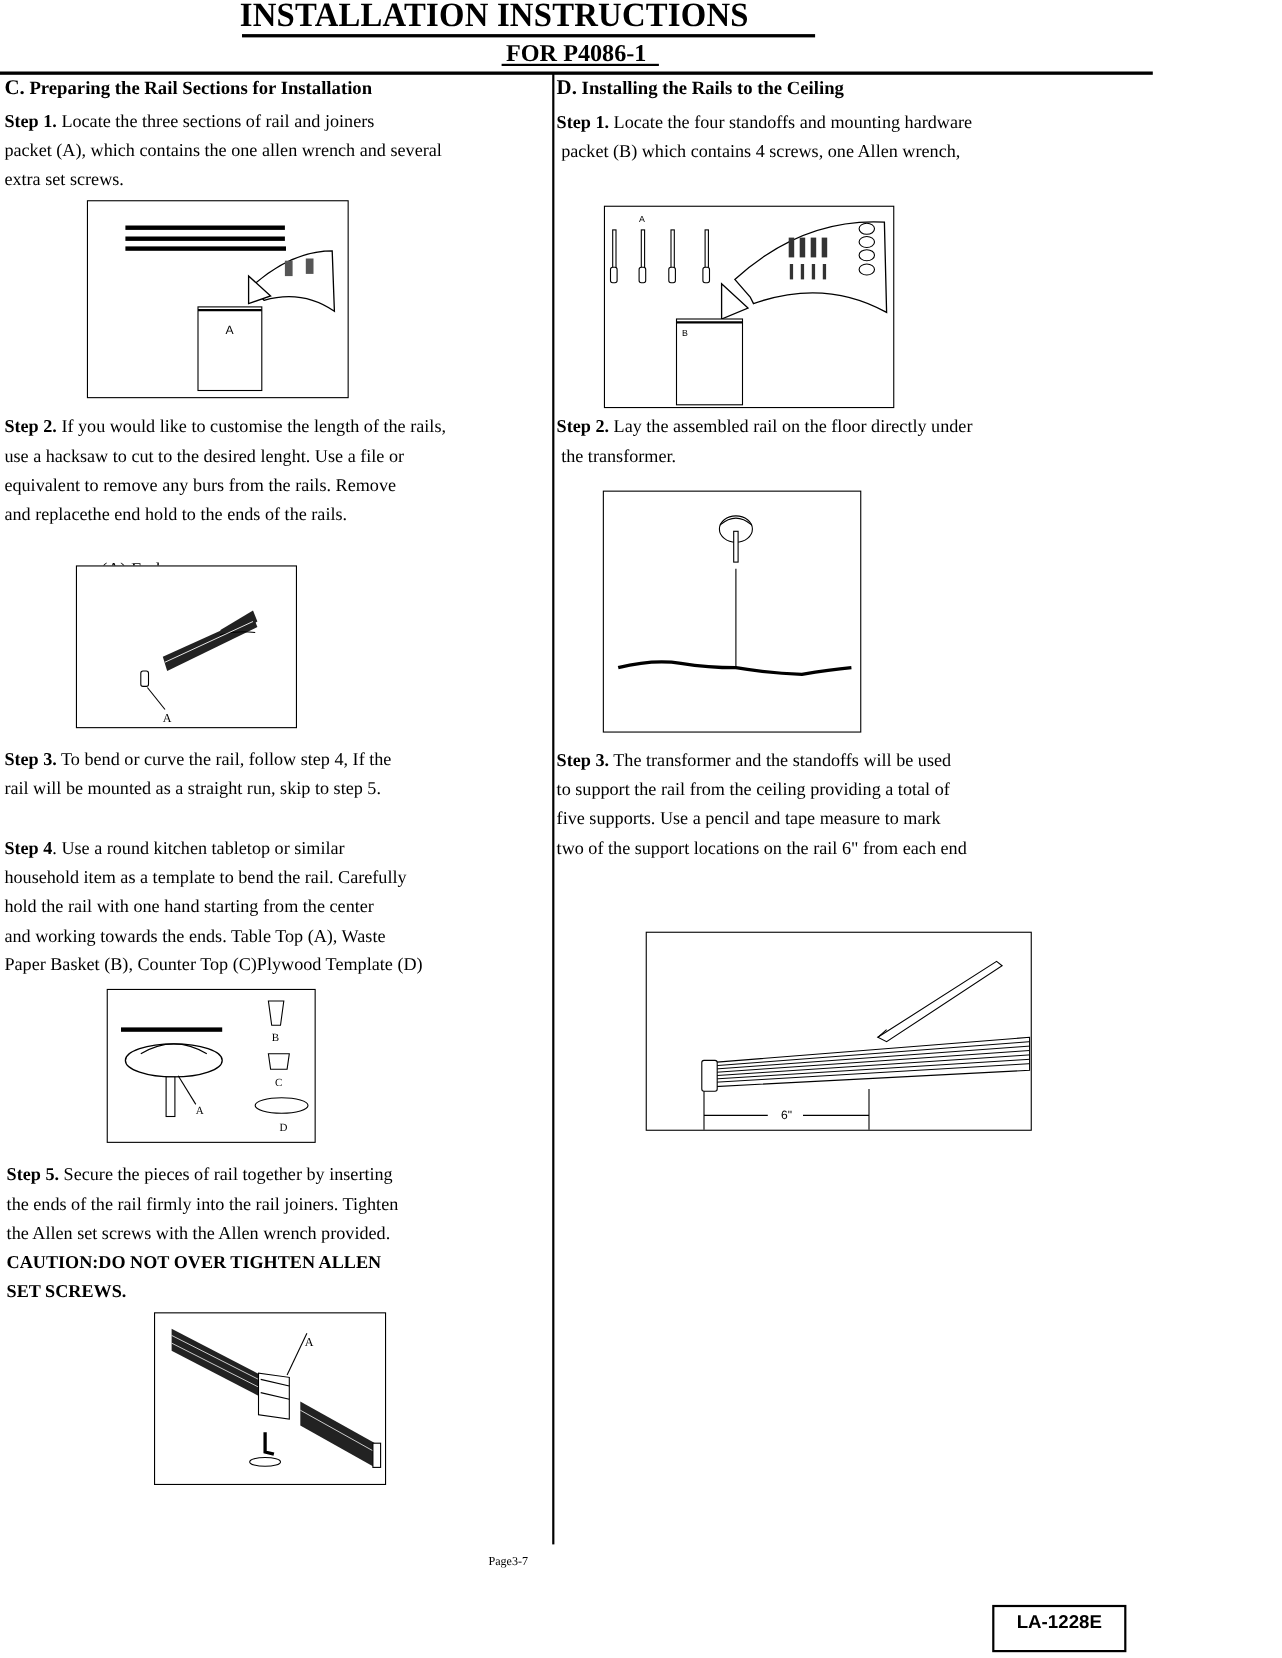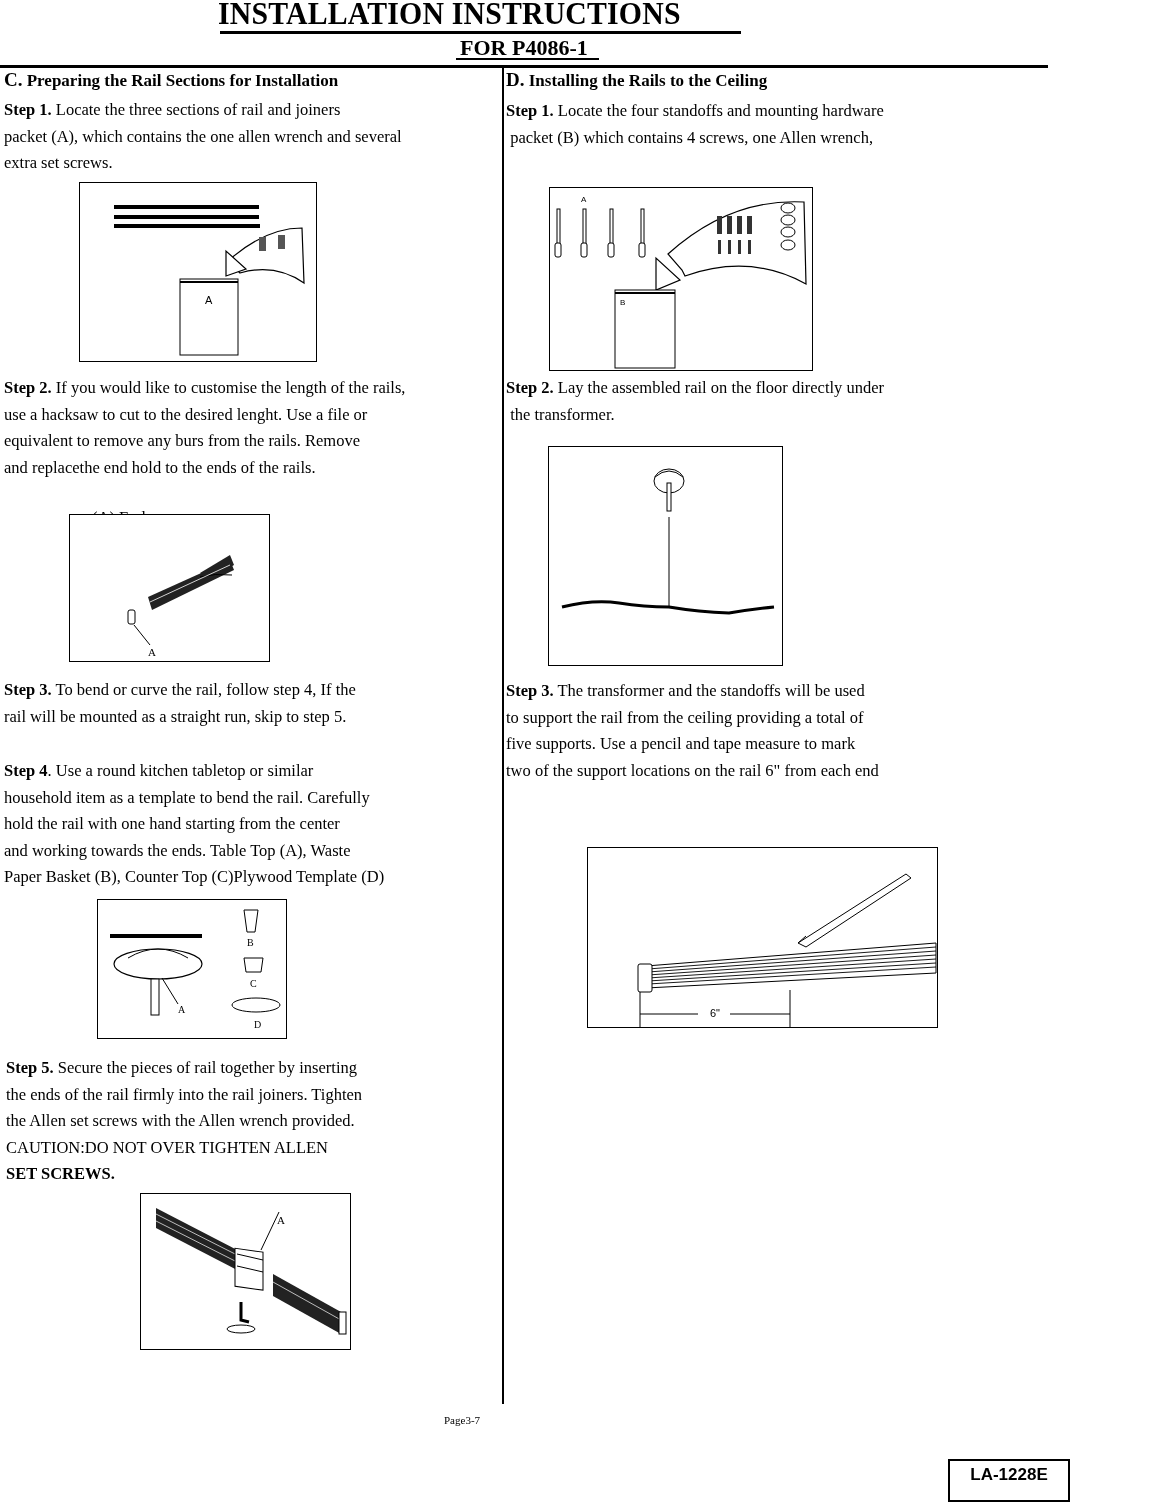--- a/index.html
+++ b/index.html
@@ -16,21 +16,21 @@
   .sec { font-size:17px; font-weight:bold; white-space:nowrap; }
   .sec .letter { font-size:19px; }
   .p { font-size:16.5px; line-height:26.5px; white-space:nowrap; }
   .p b { font-weight:bold;margin-top:24px; }
   .small { font-size:14px; }
   .fig { border:1px solid #000; background:#fff; }
   .fig svg { display:block; }
   .page-num { left:444px; top:1414px; font-size:11px; white-space:nowrap; }
   .code-box { left:902px; top:1459px; width:122px; height:43px; border:2px solid #000;
               box-sizing:border-box; font-family:"Liberation Sans", "DejaVu Sans", sans-serif;
-              font-weight:bold; font-size:17px; padding:4px 0 0 0; text-align:center;margin-left:46px; }
+              font-weight:bold; font-size:17px; padding:4px 0 0 0; text-align:center; }
 </style>
 </head>
 <body>
 
 <div class="abs title">INSTALLATION INSTRUCTIONS</div>
 <div class="abs title-ul"></div>
 <div class="abs subtitle">FOR P4086-1</div>
 <div class="abs subtitle-ul"></div>
 <div class="abs hrule"></div>
 <div class="abs vrule"></div>
@@ -104,21 +104,21 @@
     <text x="152" y="87" font-size="10" font-family="Liberation Serif, serif">C</text>
     <ellipse cx="158" cy="105" rx="24" ry="7" fill="#fff" stroke="#000"></ellipse>
     <text x="156" y="128" font-size="10" font-family="Liberation Serif, serif">D</text>
   </svg>
 </div>
 
 <div class="abs p" style="left:6px; top:1055px;">
   <div><b>Step 5.</b> <span>Secure the pieces of rail together by inserting</span></div>
   <div>the ends of the rail firmly into the rail joiners. Tighten</div>
   <div>the Allen set screws with the Allen wrench provided.</div>
-  <div style="font-weight:normal;">CAUTION:DO NOT OVER TIGHTEN ALLEN</div>
+  <div style="font-weight:bold;">CAUTION:DO NOT OVER TIGHTEN ALLEN</div>
   <div style="font-weight:bold;">SET SCREWS.</div>
 </div>
 <div class="abs fig" style="left:140px; top:1193px; width:209px; height:155px;">
   <svg width="209" height="155" viewBox="0 0 209 155">
     <polygon points="15,14 100,58 100,78 15,34" fill="#222"></polygon>
     <line x1="15" y1="20" x2="100" y2="63" stroke="#fff" stroke-width="0.7"></line>
     <line x1="15" y1="27" x2="100" y2="70" stroke="#fff" stroke-width="0.7"></line>
     <rect x="94" y="55" width="28" height="38" fill="#fff" stroke="#000" transform="skewY(8) translate(0,-14)"></rect>
     <line x1="96" y1="60" x2="122" y2="66" stroke="#000"></line>
     <line x1="96" y1="72" x2="122" y2="78" stroke="#000"></line>

